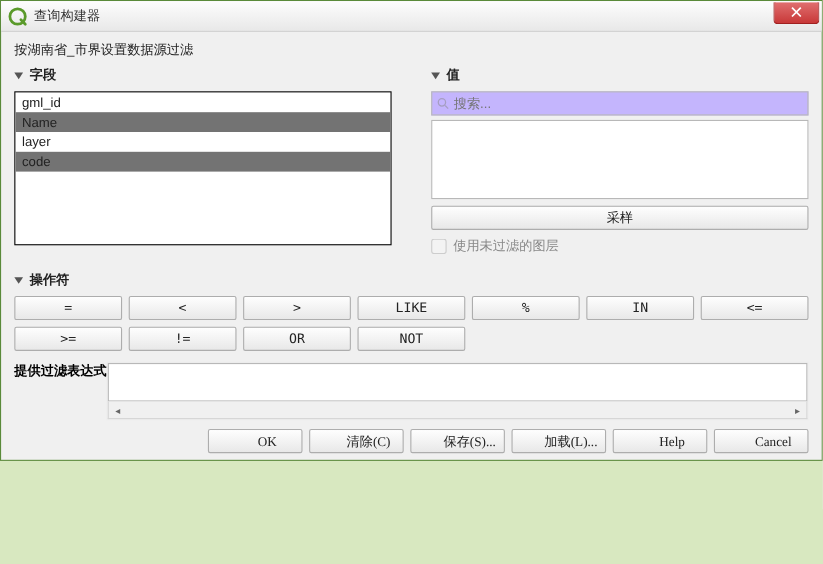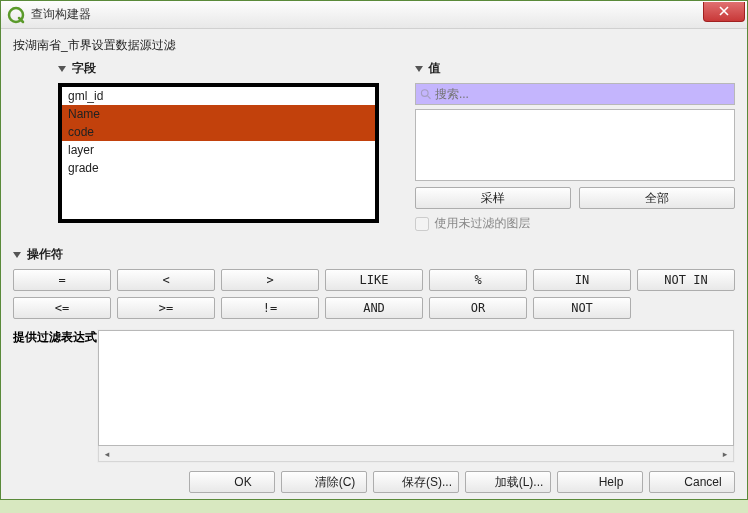--- a/index.html
+++ b/index.html
@@ -1,53 +1,53 @@
 <!DOCTYPE html>
 <html><head>
 <meta charset="utf-8">
 <style>
   * { box-sizing: border-box; margin: 0; padding: 0; }
   body { font-family: "Microsoft YaHei", "SimSun", Arial, sans-serif; font-size: 12px; background: #d8e8c0; width: 748px; height: 513px; overflow: hidden; }
-  .window { width: 748px; height: 500px; background: #f0f0f0; border: 1px solid #5a8a3a; display: flex; flex-direction: column; }
+  .window { width: 748px; height: 419px; background: #f0f0f0; border: 1px solid #5a8a3a; display: flex; flex-direction: column; }
   .titlebar { height: 28px; background: linear-gradient(#fdfdfd, #e8e8e8); display: flex; align-items: center; padding: 0 2px 0 6px; border-bottom: 1px solid #d0d0d0; }
   .titlebar .qicon { width: 18px; height: 18px; margin-right: 6px; display: flex; align-items: center; justify-content: center; }
   .titlebar .qicon svg { width: 18px; height: 18px; }
   .titlebar .title { flex: 1; font-size: 12px; color: #333; }
   .close-btn { width: 42px; height: 20px; margin-top: -6px; background: linear-gradient(#e07070, #c83838); border: 1px solid #a02020; border-top: none; border-radius: 0 0 4px 4px; display: flex; align-items: center; justify-content: center; cursor: pointer; }
   .close-btn svg { width: 10px; height: 10px; }
   .content { flex: 1; padding: 8px 12px 6px 12px; display: flex; flex-direction: column; overflow: hidden; justify-content: center; }
   .subtitle { font-size: 12px; color: #222; margin-bottom: 4px; }
-  .row-top { display: flex; gap: 36px; margin-left: 45px; }
+  .row-top { display: flex; gap: 36px; }
   .col { display: flex; flex-direction: column; }
   .col.fields { flex: 1; }
   .col.values { flex: 1; }
   .section-header { display: flex; align-items: center; font-weight: bold; font-size: 12px; color: #222; margin: 2px 0 6px 0; }
   .disclosure { width: 0; height: 0; border-left: 4px solid transparent; border-right: 4px solid transparent; border-top: 6px solid #555; margin-right: 6px; }
-  .fields-list { background: #fff; border: 4px solid #000000; height: 140px; overflow: auto; }
+  .fields-list { background: #fff; border: 1px solid #000000; height: 140px; overflow: auto; }
   .fields-list .item { padding: 2px 6px; font-size: 12px; color: #222; }
-  .fields-list .item.alt { background: #c2410c; }
+  .fields-list .item.alt { background: #737373; }
   .search-wrap { background: #c4b5fd; border: 1px solid #b8b8b8; height: 22px; display: flex; align-items: center; padding: 0 4px; }
   .search-wrap svg { width: 12px; height: 12px; margin-right: 4px; opacity: .5; }
   .search-wrap input { border: none; outline: none; font-size: 12px; width: 100%; background: transparent; color: #666; }
   .values-box { background: #fff; border: 1px solid #b8b8b8; height: 72px; margin-top: 4px; }
   .values-btns { display: flex; gap: 8px; margin-top: 6px; }
   .values-btns .btn { flex: 1; }
   .chk-row { display: flex; align-items: center; margin-top: 6px; gap: 6px; color: #888; }
   .chk-row input { width: 14px; height: 14px; }
   .btn { height: 22px; background: linear-gradient(#fefefe,#e8e8e8); border: 1px solid #adadad; border-radius: 2px; font-size: 12px; color: #222; cursor: pointer; display: flex; align-items: center; justify-content: center; padding: 0 4px; font-family: "SimSun", monospace; }
   .operators { margin-top: 12px; }
   .op-grid { display: grid; grid-template-columns: repeat(7, 1fr); gap: 6px; }
   .expr { margin-top: 10px; display: flex; flex: 1; }
   .expr-label { font-weight: bold; font-size: 12px; margin-bottom: 4px; }
   .expr-area-wrap { flex: 1; display: flex; flex-direction: column; border: 1px solid #ececec; }
   .expr-area { flex: 1; background: #fff; border: 1px solid #b8b8b8; font-family: monospace; font-size: 12px; padding: 2px; resize: none; outline: none; }
   .h-scroll { height: 16px; background: #f0f0f0; border: 1px solid #d6d6d6; border-top: none; display: flex; align-items: center; justify-content: space-between; }
   .h-scroll .arrow { width: 16px; height: 14px; display: flex; align-items: center; justify-content: center; color: #666; font-size: 9px; cursor: pointer; }
   .footer { display: flex; justify-content: flex-end; gap: 6px; margin-top: 8px; }
-  .footer .btn { width: 86px; font-family: Liberation Sans, sans-serif; padding-left: 26px; }
+  .footer .btn { width: 86px; font-family: Liberation Serif, serif; padding-left: 26px; }
 </style>
 </head>
 <body>
 
 <div class="window">
   <div class="titlebar">
     <span class="qicon">
       <svg viewBox="0 0 18 18">
           <circle cx="9" cy="9" r="7" fill="none" stroke="#5a9a2a" stroke-width="2.5"></circle>
           <path d="M12 12 L16 16" stroke="#5a9a2a" stroke-width="2.5" stroke-linecap="round"></path>
@@ -66,67 +66,63 @@
 
     <div class="row-top">
       <div class="col fields">
         <div class="section-header">
           <span class="disclosure"></span>
           <span>字段</span>
         </div>
         <div class="fields-list">
           <div class="item">gml_id</div>
           <div class="item alt">Name</div>
+          <div class="item">layer</div>
           <div class="item alt">code</div>
-          <div class="item">layer</div>
-          <div class="item">grade</div>
         </div>
       </div>
 
       <div class="col values">
         <div class="section-header">
           <span class="disclosure"></span>
           <span>值</span>
         </div>
         <div class="search-wrap">
           <svg viewBox="0 0 12 12">
               <circle cx="5" cy="5" r="3.5" fill="none" stroke="#888" stroke-width="1.2"></circle>
               <path d="M8 8 L11 11" stroke="#888" stroke-width="1.2"></path>
             </svg>
           <input type="text" placeholder="搜索..." style="">
         </div>
         <div class="values-box"></div>
         <div class="values-btns">
           <button class="btn">采样</button>
-          <button class="btn">全部</button>
         </div>
         <label class="chk-row">
           <input type="checkbox" disabled="" style="">
           <span>使用未过滤的图层</span>
         </label>
       </div>
     </div>
 
     <div class="operators">
       <div class="section-header">
         <span class="disclosure"></span>
         <span>操作符</span>
       </div>
       <div class="op-grid">
         <button class="btn">=</button>
         <button class="btn">&lt;</button>
         <button class="btn">&gt;</button>
         <button class="btn">LIKE</button>
         <button class="btn">%</button>
         <button class="btn">IN</button>
-        <button class="btn">NOT IN</button>
         <button class="btn">&lt;=</button>
         <button class="btn">&gt;=</button>
         <button class="btn">!=</button>
-        <button class="btn">AND</button>
         <button class="btn">OR</button>
         <button class="btn">NOT</button>
       </div>
     </div>
 
     <div class="expr">
       <div class="expr-label">提供过滤表达式</div>
       <div class="expr-area-wrap">
         <textarea class="expr-area" style=""></textarea>
         <div class="h-scroll">

